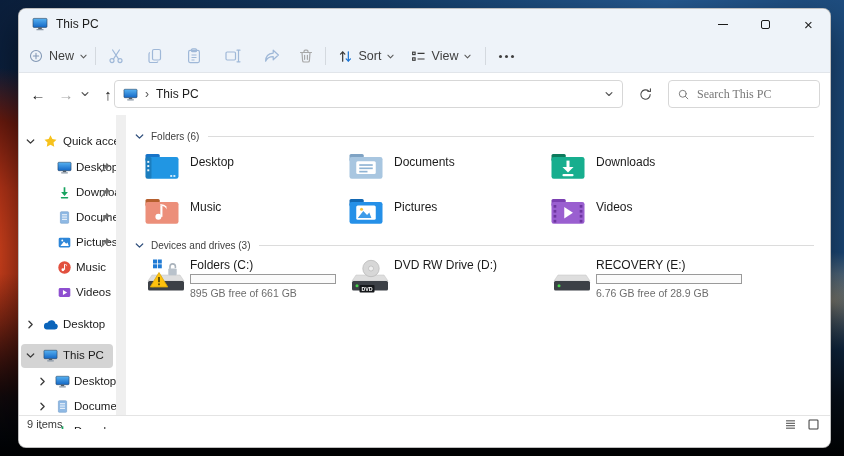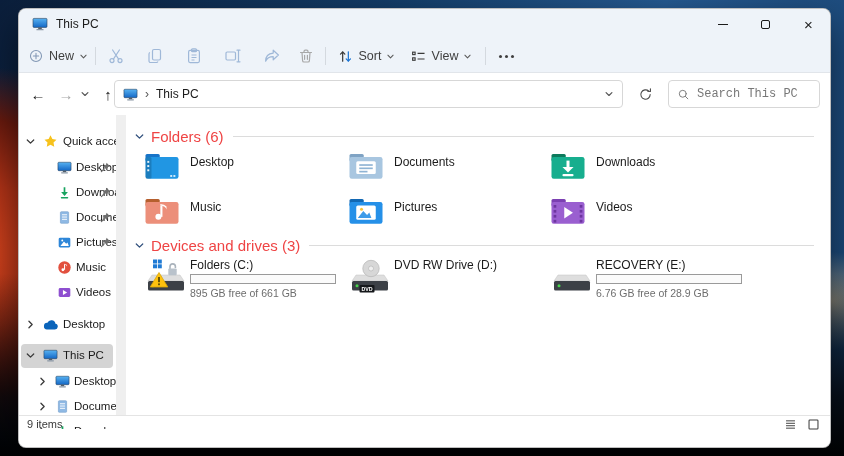--- a/index.html
+++ b/index.html
@@ -35,42 +35,42 @@
   .navbar>*{position:absolute}
   .navbtn{top:8px;width:26px;height:26px;display:flex;align-items:center;justify-content:center;font-size:15px;color:#1b1b1b;border-radius:4px}
   .navbtn.disabled{color:#a7a7a7}
   .navbtn.small{width:16px;font-size:10px;color:#555}
   .addr{top:7px;left:95px;width:509px;height:28px;border:1px solid #d7d7d7;border-radius:4px;background:#fff;display:flex;align-items:center;padding:0 8px}
   .addr .crumb-sep{font-size:12px;color:#555;margin:0 7px}
   .addr .crumb{font-size:12px;color:#1b1b1b}
   .addr .addr-chev{margin-left:auto;color:#555;display:flex}
   .refresh{top:7px;left:612px;width:28px;height:28px;display:flex;align-items:center;justify-content:center;border-radius:4px}
   .search{top:7px;left:649px;width:152px;height:28px;border:1px solid #d7d7d7;border-radius:4px;background:#fff;display:flex;align-items:center;padding:0 8px;gap:7px}
-  .search input{border:0;outline:0;flex:1;font-size:12px;font-family:Liberation Mono, monospace;color:#333;background:transparent;min-width:0}
+  .search input{border:0;outline:0;flex:1;font-size:12px;font-family:Liberation Serif, serif;color:#333;background:transparent;min-width:0}
   .search input::placeholder{color:#777}
   
   .content{position:absolute;top:106px;left:0;right:0;bottom:18px;background:#fff}
   .sidebar{position:absolute;left:0;top:0;bottom:0;width:97px;overflow:hidden}
   .scrolltrack{position:absolute;left:97px;top:0;bottom:0;width:10px;background:#efefef}
   .srow{position:absolute;left:0;width:97px;height:24px}
   .srow .chev{position:absolute;left:6px;top:6px;color:#3a3a3a;display:flex}
   .srow .chev.c2{left:18px}
   .srow .sic{position:absolute;left:24px;top:4px}
   .srow .sic.i2{left:38px}
   .srow .sic.i3{left:36px}
   .srow .slabel{position:absolute;left:44px;top:5px;font-size:11.5px;color:#1b1b1b;white-space:nowrap}
   .srow .slabel.l2{left:57px}
   .srow .slabel.l3{left:55px}
   .srow .pin{position:absolute;left:81px;top:6px}
   .srow.selected::before{content:"";position:absolute;left:2px;right:3px;top:0;bottom:0;background:#d4d4d4;border-radius:4px}
   .srow>*{position:absolute;z-index:1}
   .main{position:absolute;left:107px;right:0;top:0;bottom:0}
   .ghdr{position:absolute;left:8px;right:16px;height:18px;display:flex;align-items:center}
   .ghdr .chev{color:#33527e;display:flex;margin-right:6px}
-  .ghdr .glabel{font-size:15px;color:#ef4444;white-space:nowrap}
+  .ghdr .glabel{font-size:10px;color:#404040;white-space:nowrap}
   .ghdr .rule{flex:1;height:1px;background:#dcdcdc;margin-left:9px;margin-top:1px}
   .tile{position:absolute;width:192px;height:38px}
   .tile .ticn{position:absolute;left:0;top:1}
   .tile .tlabel{position:absolute;left:46px;top:4px;font-size:12px;color:#1b1b1b;white-space:nowrap}
   .dtile{position:absolute;width:204px;height:48px}
   .dtile .dicn{position:absolute;left:-1px;top:2px}
   .dtile .dname{position:absolute;left:46px;top:1px;font-size:12px;color:#1b1b1b;white-space:nowrap}
   .dtile .dbar{position:absolute;left:46px;top:17px;width:146px;height:10px;border:1px solid #9a9a9a;background:#fbfbfb}
   .dtile .dfill{height:100%;background:#3a87cf}
   .dtile .dfree{position:absolute;left:46px;top:30px;font-size:10.5px;color:#6e6e6e;white-space:nowrap}

